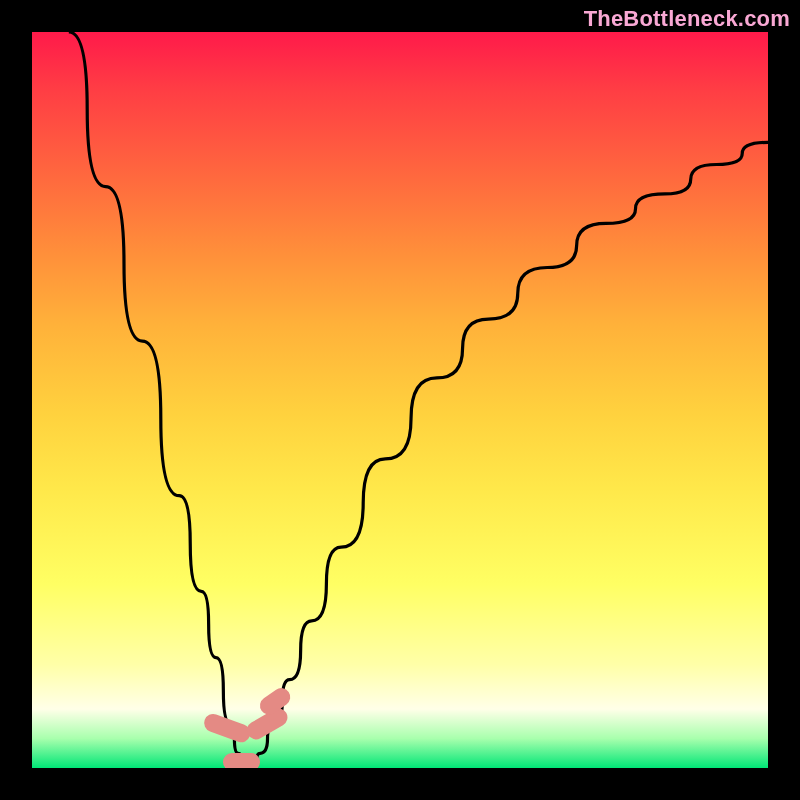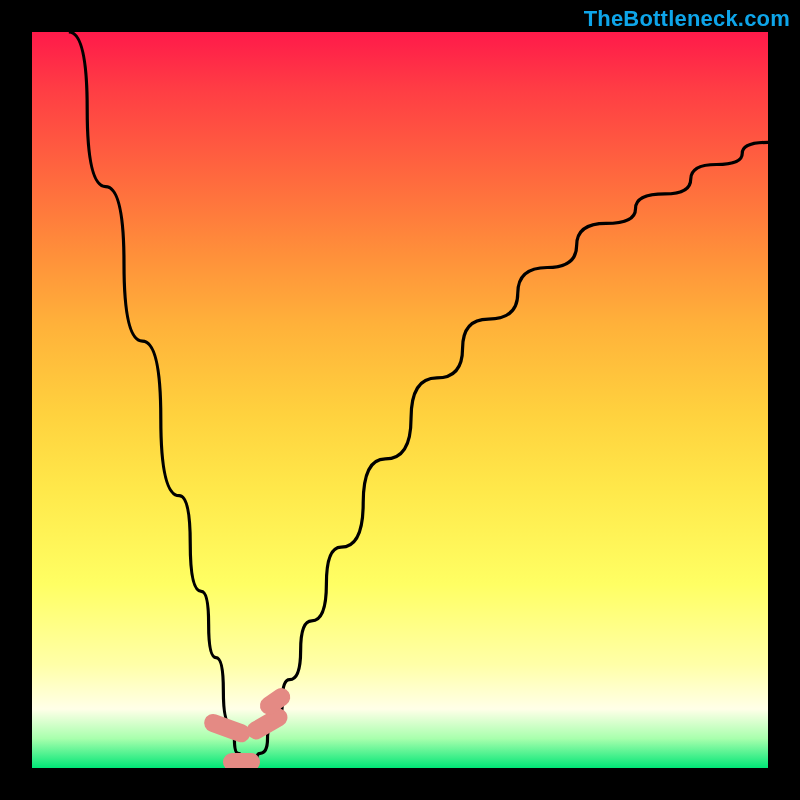--- a/index.html
+++ b/index.html
@@ -41,21 +41,21 @@
       #ffffa8 86%,
       #ffffe8 92%,
       #a8ffad 96%,
       #00e676 100%
     );
   }
   .watermark {
     position: absolute;
     top: 6px;
     right: 10px;
-    color: #0ea5e9;
+    color: #f9a8d4;
     font-size: 22px;
     font-weight: 600;
     letter-spacing: 0.2px;
     user-select: none;
   }
   svg.curve {
     position: absolute;
     left: 0; top: 0;
     width: 736px; height: 736px;
   }

